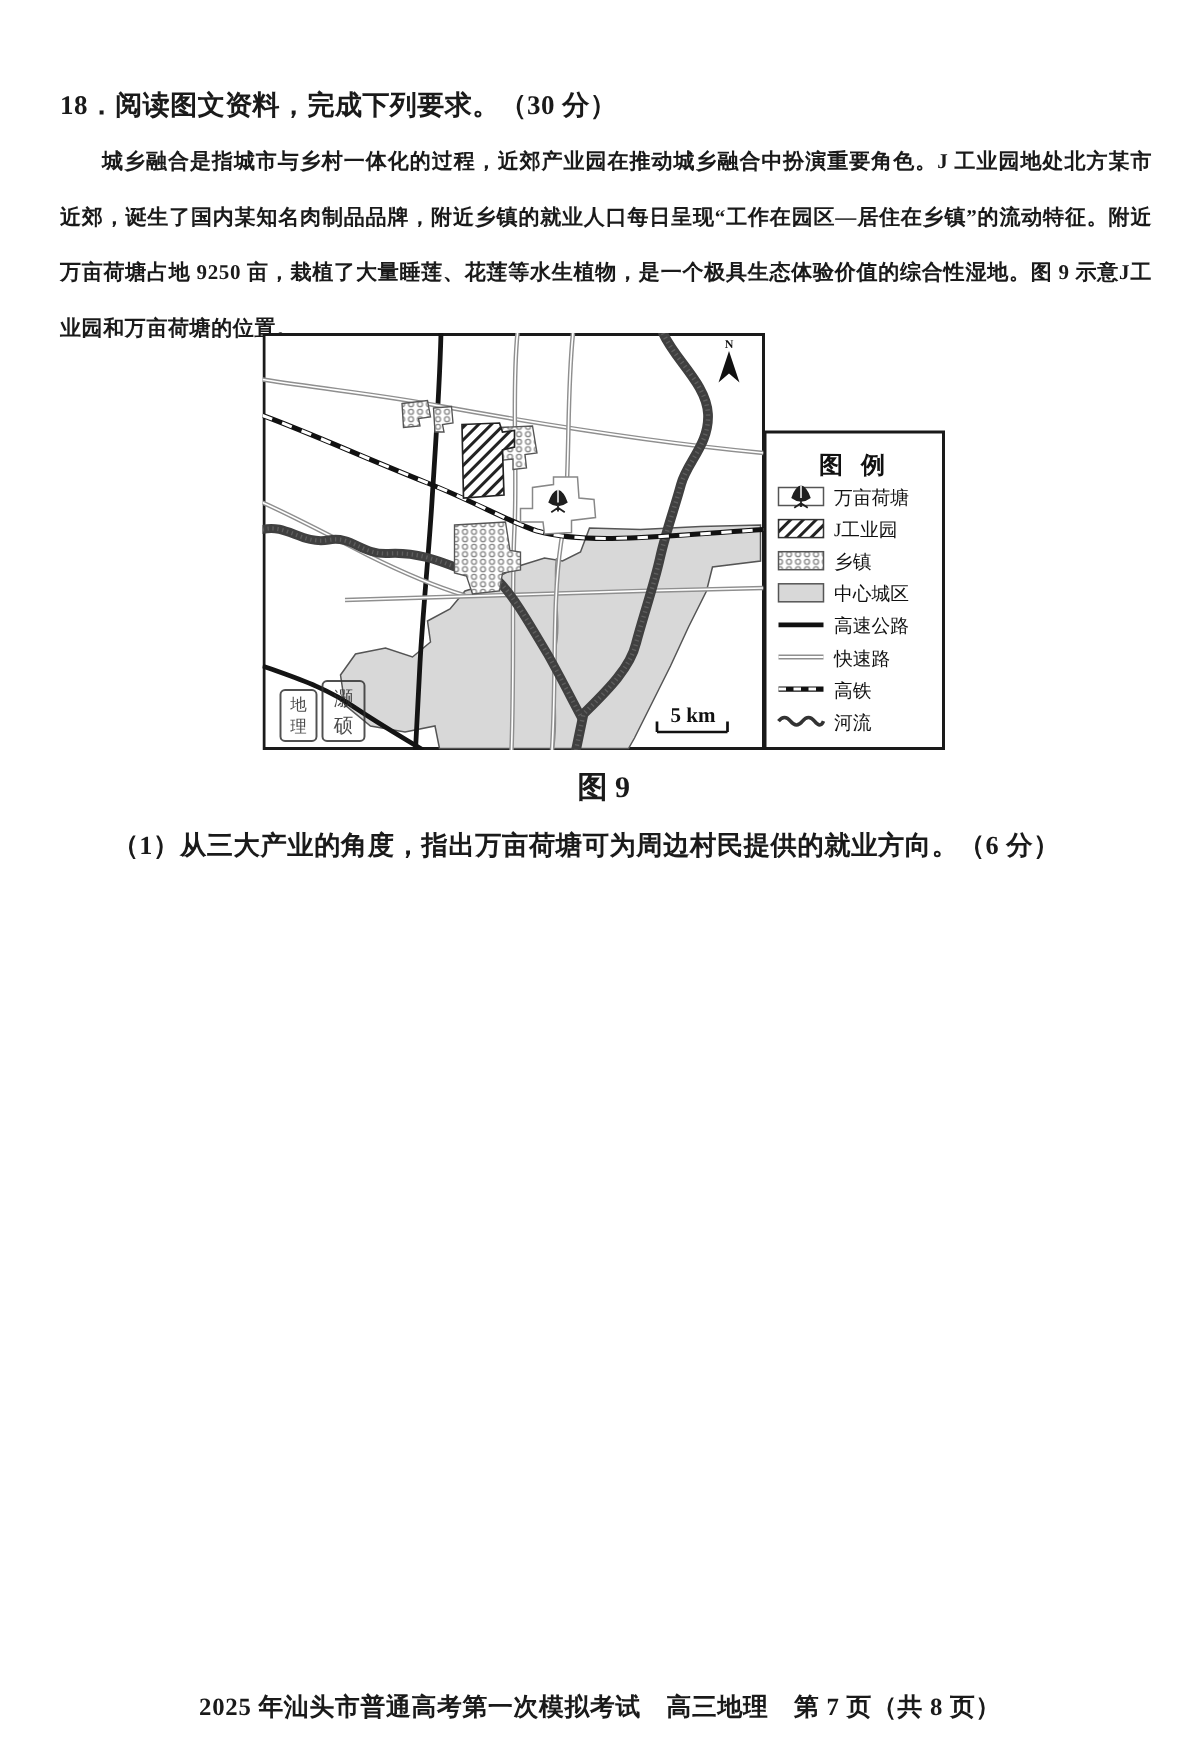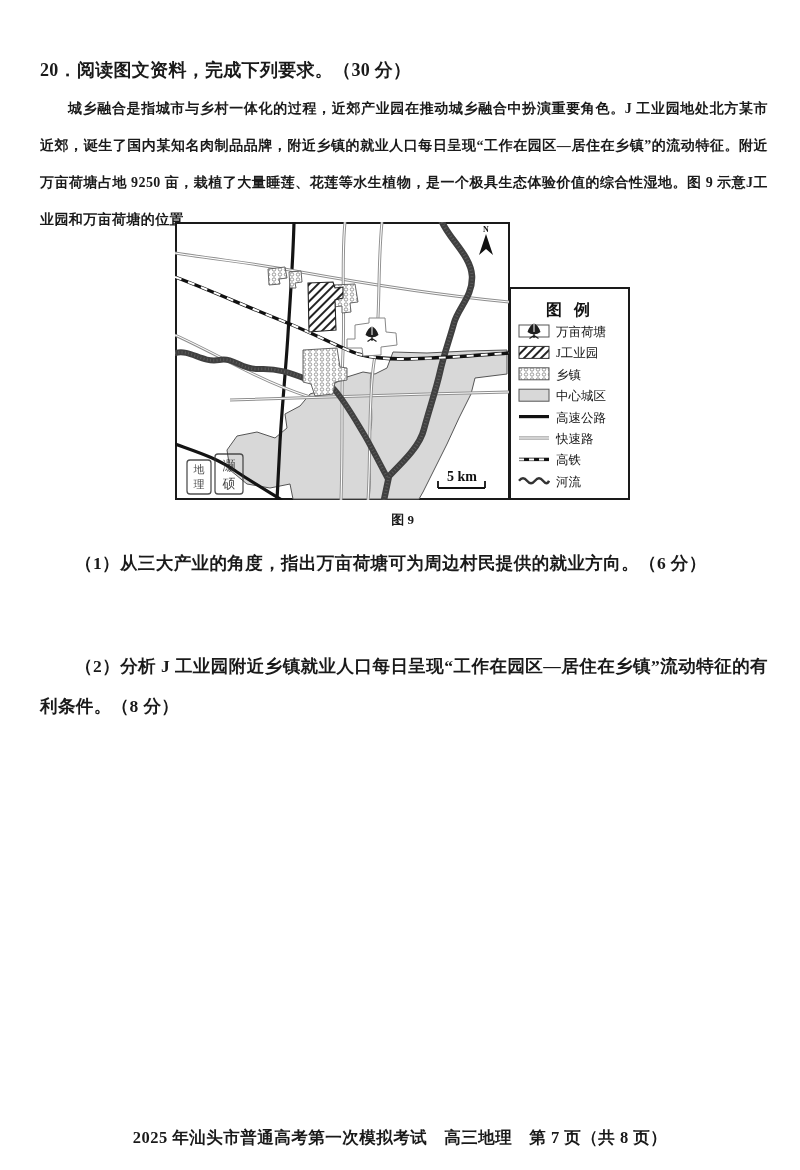--- a/index.html
+++ b/index.html
@@ -8,35 +8,35 @@
     font-family:"Liberation Serif","DejaVu Serif",serif;color:#1a1a1a;overflow:hidden;
   }
   .abs{position:absolute;}
   .intro{left:40px;top:58px;width:730px;font-size:18px;font-weight:bold;letter-spacing:.3px;}
   .passage{
     left:40px;top:90px;width:728px;font-size:14px;line-height:37px;
     text-align:justify;text-indent:2em;margin:0;letter-spacing:.4px;font-weight:600;
   }
   .figure-wrap{left:175px;top:222px;width:455px;height:278px;}
   .figure-wrap svg{display:block;}
-  .caption{left:175px;top:511px;width:455px;text-align:center;font-size:13px;font-weight:600;}
+  .caption{left:175px;top:511px;width:455px;text-align:center;font-size:20px;font-weight:600;}
   .subq{margin:0;left:40px;width:728px;font-size:17.5px;line-height:40px;
     text-align:justify;text-indent:2em;letter-spacing:.4px;font-weight:700;}
   .q1{top:543px;}
   .q2{top:646px;}
   .q3{top:786px;}
   .footer{left:0;top:1112px;width:800px;text-align:center;font-size:16.5px;letter-spacing:.5px;font-weight:600;margin-top:15px;}
   .seal-text{font-family:"Liberation Serif",serif;}
 </style>
 </head>
 <body>
 
 <div class="page">
 
-  <div class="abs intro"><span>20．</span><span>阅读图文资料，完成下列要求。（30 分）</span></div>
+  <div class="abs intro"><span>18．</span><span>阅读图文资料，完成下列要求。（30 分）</span></div>
 
   <p class="abs passage">城乡融合是指城市与乡村一体化的过程，近郊产业园在推动城乡融合中扮演重要角色。J 工业园地处北方某市近郊，诞生了国内某知名肉制品品牌，附近乡镇的就业人口每日呈现“工作在园区—居住在乡镇”的流动特征。附近万亩荷塘占地 9250 亩，栽植了大量睡莲、花莲等水生植物，是一个极具生态体验价值的综合性湿地。图 9 示意J工业园和万亩荷塘的位置。</p>
 
   <div class="abs figure-wrap">
     <svg width="455" height="278" viewBox="0 0 455 278">
       <defs>
         <pattern id="hatch" patternUnits="userSpaceOnUse" width="6" height="6" patternTransform="rotate(45)">
           <rect width="6" height="6" fill="#ffffff"></rect>
           <line x1="1" y1="0" x2="1" y2="6" stroke="#222222" stroke-width="2"></line>
         </pattern>
@@ -152,17 +152,16 @@
 
         <path d="M344,258.8 q4,-5 8,0 t8,0 t8,0 t6,0" fill="none" stroke="#333333" stroke-width="2.4"></path>
         <text x="381" y="263.8" font-size="12.5" fill="#111111">河流</text>
       </g>
     </svg>
   </div>
 
   <div class="abs caption">图 9</div>
 
   <p class="abs subq q1">（1）从三大产业的角度，指出万亩荷塘可为周边村民提供的就业方向。（6 分）</p>
-  <p class="abs subq q2">（2）分析 J 工业园附近乡镇就业人口每日呈现“工作在园区—居住在乡镇”流动特征的有利条件。（8 分）</p>
 
   <div class="abs footer">2025 年汕头市普通高考第一次模拟考试　高三地理　第 7 页（共 8 页）</div>
 
 </div>
 
 </body></html>

